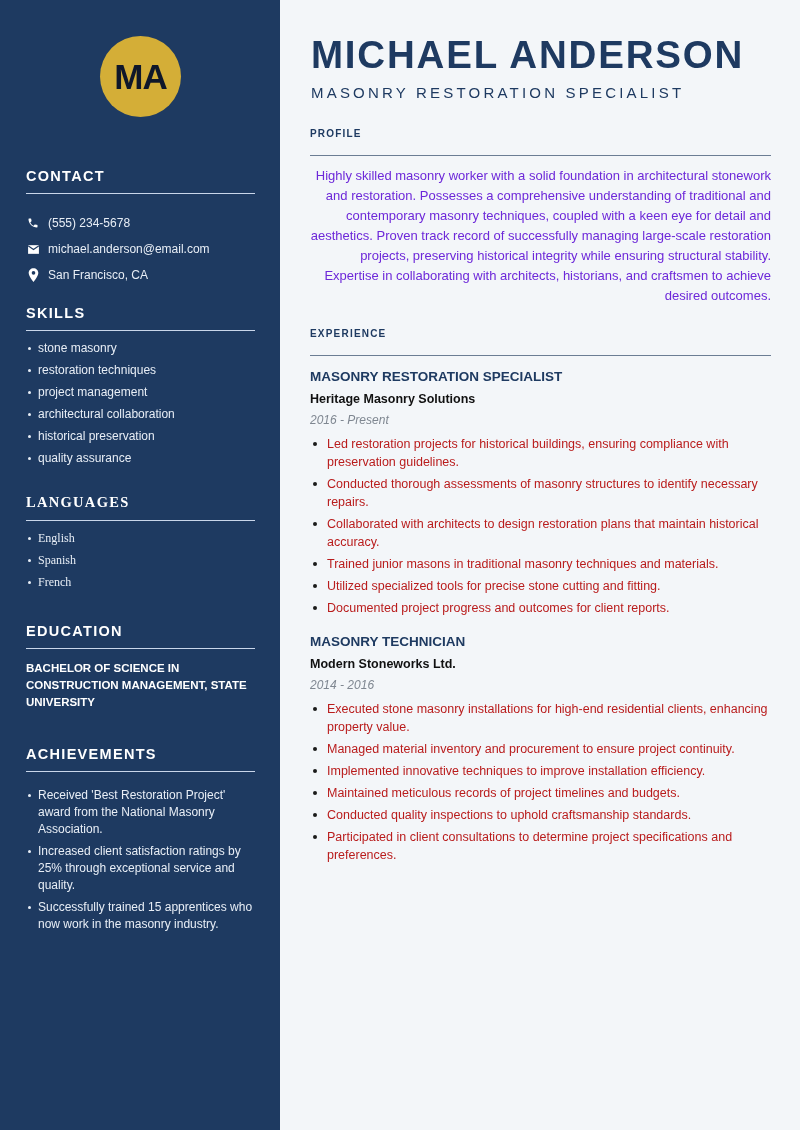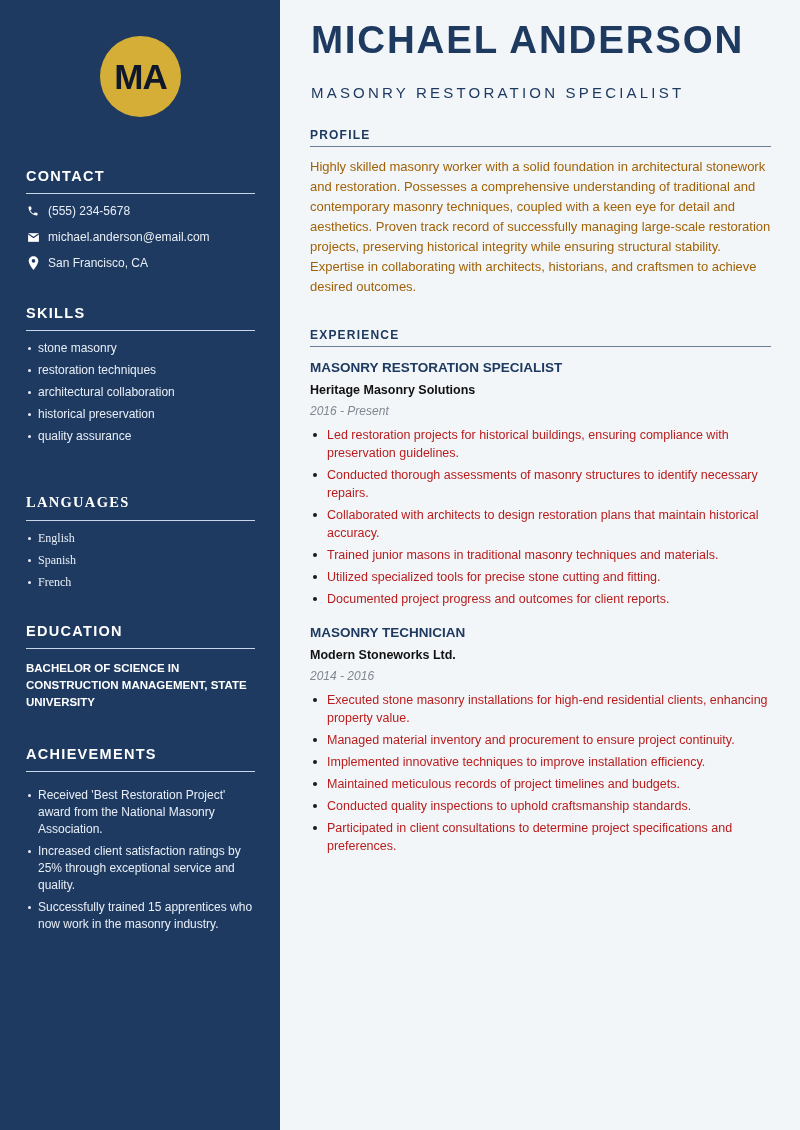--- a/index.html
+++ b/index.html
@@ -7,32 +7,32 @@
   body { font-family: "Liberation Sans", "DejaVu Sans", sans-serif; background: #f3f6f9; position: relative; overflow: hidden; }
   .sidebar { position: absolute; left: 0; top: 0; width: 280px; height: 1130px; background: #1e3a61; color: #ffffff; }
   .main { position: absolute; left: 280px; top: 0; width: 520px; height: 1130px; background: #f3f6f9; }
 
   .avatar { position: absolute; left: 100px; top: 36px; width: 81px; height: 81px; border-radius: 50%; background: #d4ae37; display: flex; align-items: center; justify-content: center; }
   .avatar span { font-weight: bold; font-size: 35px; color: #0f172a; letter-spacing: -1px; }
 
   .side-section { position: absolute; left: 26px; width: 229px; }
   .side-heading { font-weight: bold; font-size: 14.5px; letter-spacing: 1.3px; color: #ffffff; padding-bottom: 9px; border-bottom: 1.5px solid #c9d6ea; }
   .contact-list { list-style: none; margin-top: 10px; }
-  .contact-list li { display: flex; align-items: flex-start; height: 26px; font-size: 12px; color: #e8eef6; }
+  .contact-list li { display: flex; align-items: flex-end; height: 26px; font-size: 12px; color: #e8eef6; }
   .contact-list .ic { width: 14px; height: 14px; margin-right: 8px; display: inline-flex; align-items: center; justify-content: center; }
   .side-list { list-style: none; margin-top: 9px; }
   .side-list li { position: relative; padding-left: 12px; font-size: 12px; line-height: 17px; color: #e8eef6; margin-bottom: 5px; }
   .side-list li::before { content: ""; position: absolute; left: 2px; top: 7px; width: 3px; height: 3px; background: #e8eef6; border-radius: 50%; }
   .edu-degree { margin-top: 11px; font-weight: bold; font-size: 11.5px; line-height: 17px; color: #ffffff; }
 
-  .name { position: absolute; left: 31px; top: 18px; font-weight: bold; font-size: 38.5px; letter-spacing: 1.8px; color: #1e3a61; }
+  .name { position: absolute; left: 31px; top: 33px; font-weight: bold; font-size: 38.5px; letter-spacing: 1.8px; color: #1e3a61; }
   .role { position: absolute; left: 31px; top: 84px; font-size: 15px; letter-spacing: 3.2px; color: #1e3a61; }
   .main-section { position: absolute; left: 30px; width: 461px; }
-  .main-heading { font-weight: bold; font-size: 12px; letter-spacing: 1.2px; color: #1e3a61; padding-bottom: 4px; border-bottom: 1.5px solid #6b7d94; }
-  .profile-text { margin-top: 10px; font-size: 13px; line-height: 20px; color: #a16207; }
+  .main-heading { font-weight: bold; font-size: 10px; letter-spacing: 1.2px; color: #1e3a61; padding-bottom: 16px; border-bottom: 1.5px solid #6b7d94; }
+  .profile-text { margin-top: 10px; font-size: 13px; line-height: 20px; color: #6d28d9; text-align: right; }
   .job { margin-top: 12px; }
   .job + .job { margin-top: 16px; }
   .job-title { font-weight: bold; font-size: 13.5px; color: #1e3a61; line-height: 18px; }
   .job-company { font-weight: bold; font-size: 12.5px; color: #111; line-height: 18px; margin-top: 4px; }
   .job-dates { font-style: italic; font-size: 12px; color: #7f8791; line-height: 18px; margin-top: 3px; }
   .job-bullets { list-style: none; margin-top: 6px; }
   .job-bullets li { position: relative; padding-left: 17px; font-size: 12.5px; line-height: 18px; color: #b91c1c; margin-bottom: 4px; }
   .job-bullets li::before { content: ""; position: absolute; left: 3px; top: 7px; width: 4px; height: 4px; background: #1a1a1a; border-radius: 50%; }
 </style>
 </head>
@@ -72,20 +72,21 @@
         <span>San Francisco, CA</span>
       </li>
     </ul>
   </section>
 
   <section class="side-section" style="top:305px;">
     <h2 class="side-heading">SKILLS</h2>
     <ul class="side-list">
       <li>stone masonry</li>
       <li>restoration techniques</li>
+      <li>project management</li>
       <li>architectural collaboration</li>
       <li>historical preservation</li>
       <li>quality assurance</li>
     </ul>
   </section>
 
   <section class="side-section" style="top:494px;font-family:Liberation Serif, serif;">
     <h2 class="side-heading">LANGUAGES</h2>
     <ul class="side-list">
       <li>English</li>

